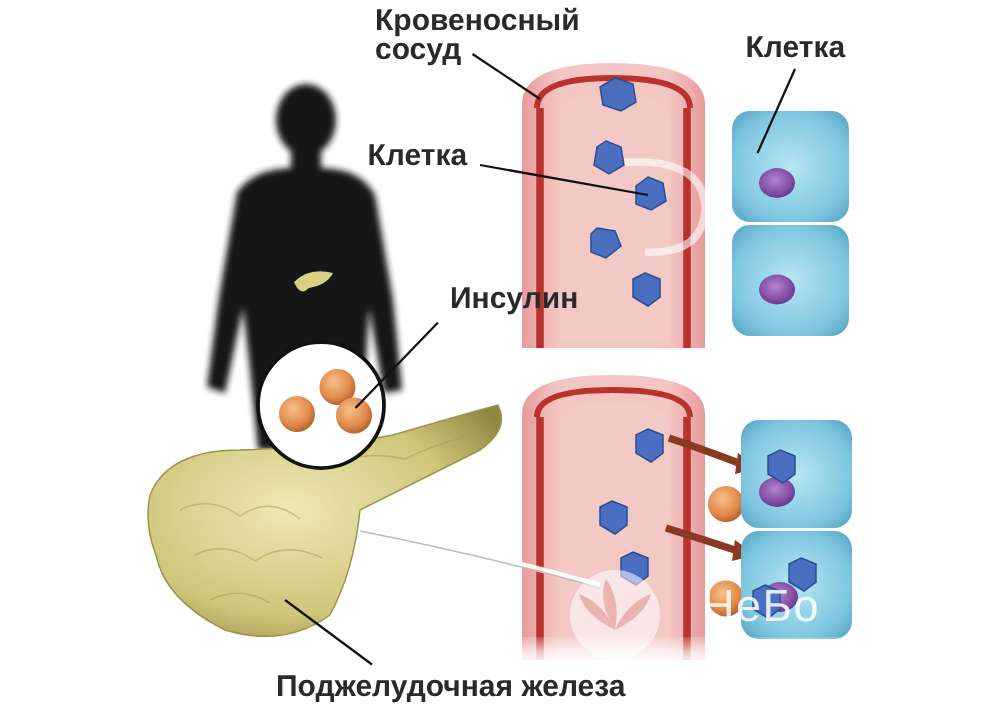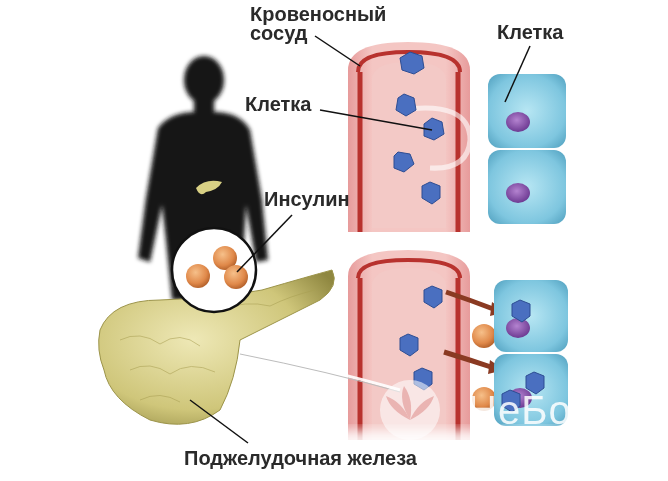--- a/index.html
+++ b/index.html
@@ -7,24 +7,24 @@
   .stage { position: absolute; left: 0; top: 0; width: 668px; height: 481px; }
   svg.art { position: absolute; left: 0; top: 0; }
   .label {
     position: absolute; font-family: "Liberation Sans", sans-serif; font-weight: bold;
     color: #2a2a2a; font-size: 20px; line-height: 19px; white-space: nowrap;
   }
   .lbl-vessel { left: 250px; top: 5px; }
   .lbl-vessel span { display: block; }
   .lbl-cell { left: 497px; top: 23px; }
   .lbl-glucose { left: 245px; top: 95px; }
-  .lbl-insulin { left: 264px; top: 190px; }
+  .lbl-insulin { left: 264px; top: 190px; padding-left: 36px; }
   .lbl-pancreas { left: 184px; top: 449px; font-size: 20px; }
   .watermark {
-    position: absolute; left: 468px; top: 388px; font-size: 40px; color: rgba(255,255,255,0.85);
+    position: absolute; left: 468px; top: 388px; font-size: 30px; color: rgba(255,255,255,0.85);
     font-family: "Liberation Sans", sans-serif; letter-spacing: 1px;
   }
 </style>
 </head>
 <body>
 
 <div class="stage">
 
   <svg class="art" width="668" height="481" viewBox="0 0 668 481">
     <defs>

